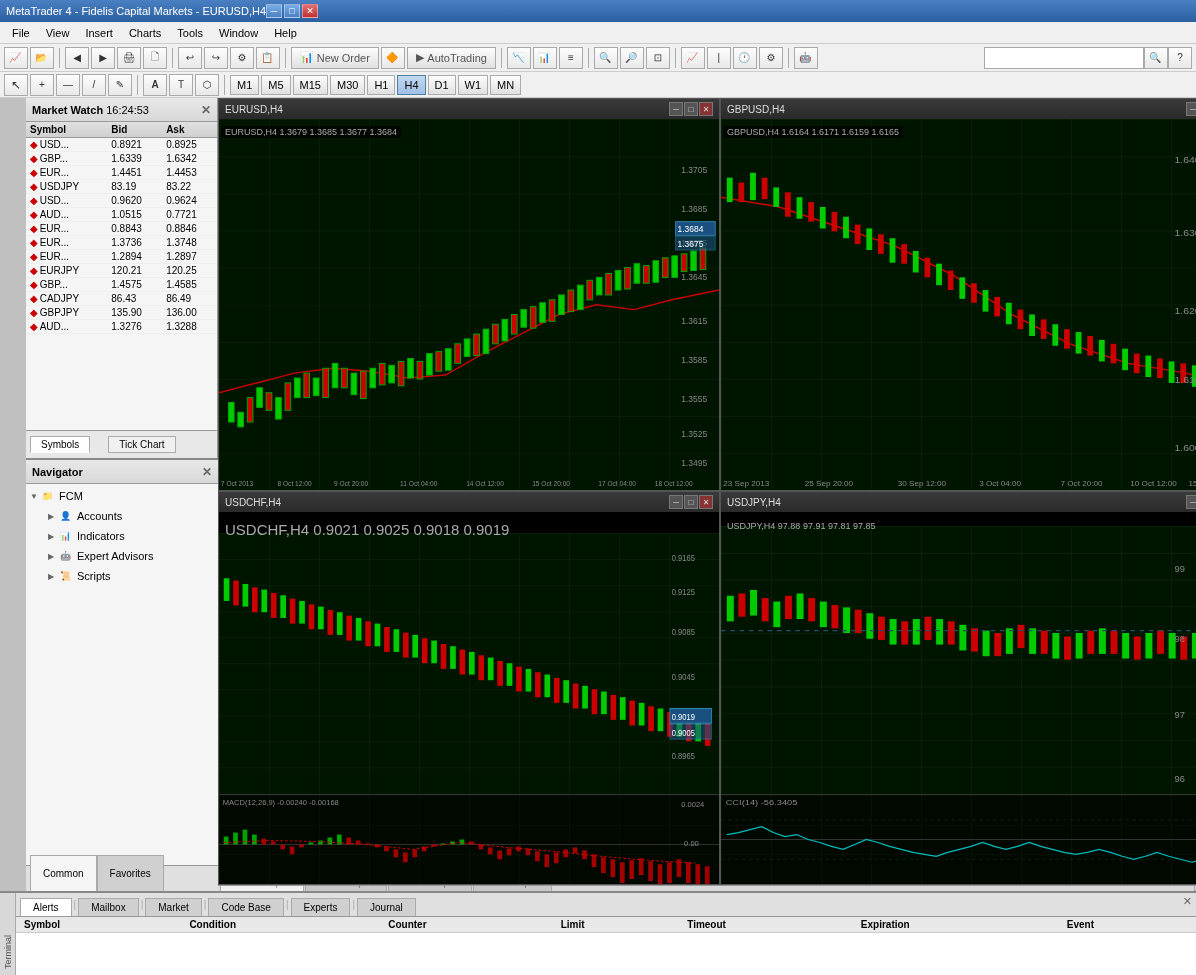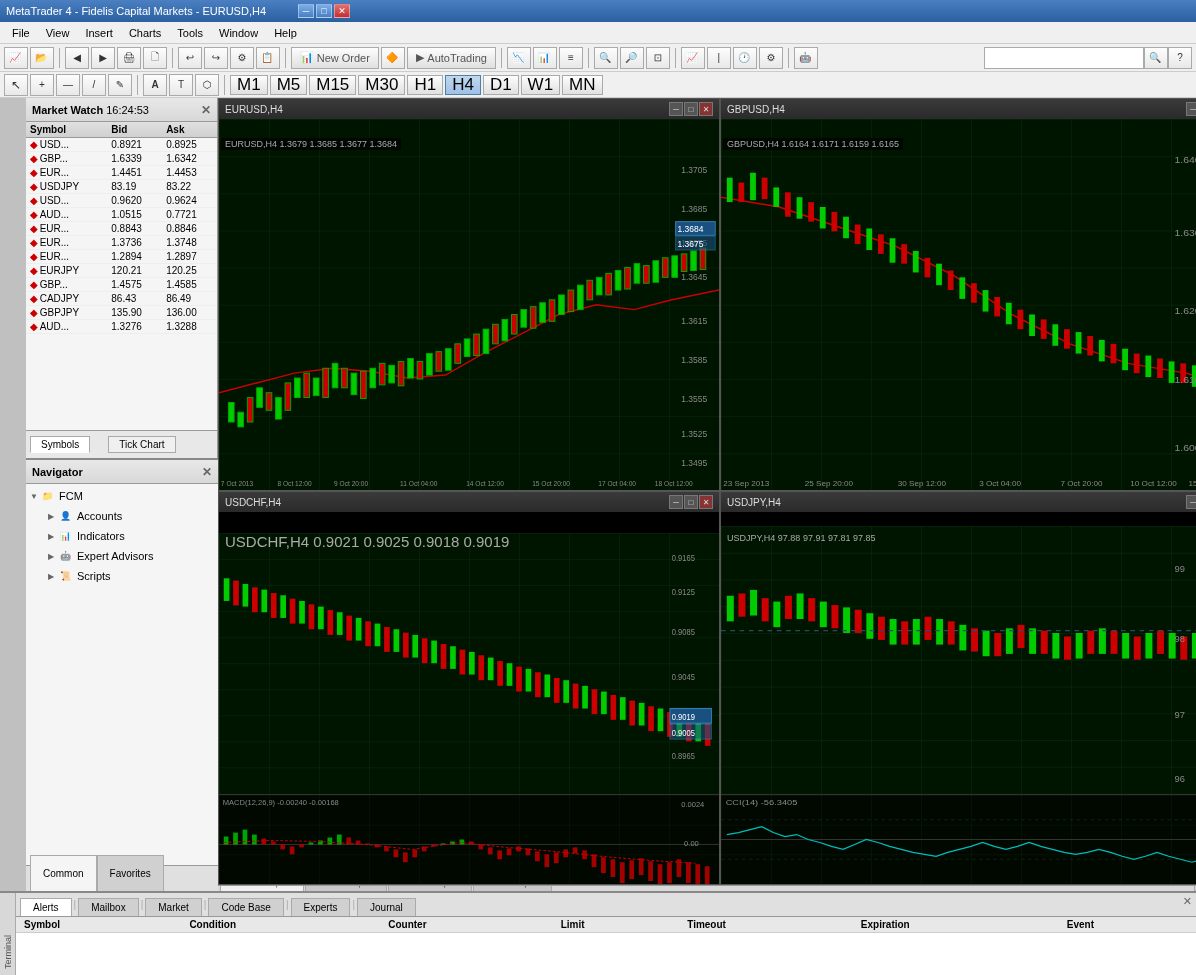--- a/index.html
+++ b/index.html
@@ -1,36 +1,36 @@
 <!DOCTYPE html>
 <html><head>
   <meta charset="utf-8">
   <style>
     * { margin: 0; padding: 0; box-sizing: border-box; }
     body { width: 1196px; height: 975px; background: #c0c0c0; font-family: 'Segoe UI', Tahoma, Arial, sans-serif; font-size: 11px; overflow: hidden; }
 
     
-    #title-bar { background: linear-gradient(to bottom, #4a7fc1, #2a5fa0); color: white; height: 22px; display: flex; align-items: center; padding: 0 6px; font-size: 11px; gap: 32px; }
+    #title-bar { background: linear-gradient(to bottom, #4a7fc1, #2a5fa0); color: white; height: 22px; display: flex; align-items: center; padding: 0 6px; font-size: 11px; }
     #title-bar .win-buttons { display: flex; gap: 2px; }
     #title-bar .win-btn { width: 16px; height: 14px; border: 1px solid rgba(255,255,255,0.4); background: linear-gradient(to bottom, #7aaeea, #4a7fc1); color: white; font-size: 9px; display: flex; align-items: center; justify-content: center; cursor: pointer; }
     #title-bar .win-btn.close { background: linear-gradient(to bottom, #e07070, #c03030); }
 
     
     #menu-bar { background: #f0f0f0; height: 22px; display: flex; align-items: center; padding: 0 4px; border-bottom: 1px solid #ccc; }
     #menu-bar span { padding: 2px 8px; cursor: pointer; font-size: 11px; }
 
     
     .toolbar { background: #f0f0f0; height: 28px; display: flex; align-items: center; padding: 0 4px; gap: 2px; border-bottom: 1px solid #ccc; }
     .toolbar .tb-sep { width: 1px; height: 20px; background: #aaa; margin: 0 3px; }
     .toolbar .tb-btn { width: 24px; height: 22px; background: linear-gradient(to bottom, #fdfdfd, #e8e8e8); border: 1px solid #aaa; display: flex; align-items: center; justify-content: center; cursor: pointer; font-size: 10px; color: #333; }
     .toolbar .new-order-btn { padding: 0 8px; height: 22px; background: linear-gradient(to bottom, #fdfdfd, #e0e0e0); border: 1px solid #aaa; cursor: pointer; display: flex; align-items: center; gap: 3px; font-size: 11px; color: #555; }
     .toolbar .autotrading-btn { padding: 0 8px; height: 22px; background: linear-gradient(to bottom, #fdfdfd, #e0e0e0); border: 1px solid #aaa; cursor: pointer; display: flex; align-items: center; gap: 3px; font-size: 11px; color: #555; }
     .tb-search { margin-left: auto; display: flex; align-items: center; }
     .tb-search input { width: 160px; height: 22px; border: 1px solid #aaa; padding: 0 4px; font-size: 11px; }
-    .tf-btn { padding: 2px 6px; height: 20px; background: linear-gradient(to bottom, #fdfdfd, #e0e0e0); border: 1px solid #aaa; cursor: pointer; font-size: 17px; display: flex; align-items: center; }
+    .tf-btn { padding: 2px 6px; height: 20px; background: linear-gradient(to bottom, #fdfdfd, #e0e0e0); border: 1px solid #aaa; cursor: pointer; font-size: 11px; display: flex; align-items: center; }
     .tf-btn.active { background: linear-gradient(to bottom, #c0d8f0, #a0c0e8); border-color: #5080a0; }
 
     
     #main-layout { display: flex; width: 1196px; height: 793px; margin-left: 26px; }
 
     
     #market-watch { width: 192px; background: #f5f5f5; border-right: 1px solid #999; display: flex; flex-direction: column; }
     #market-watch-header { background: linear-gradient(to bottom, #e8e8e8, #d8d8d8); border-bottom: 1px solid #999; padding: 2px 6px; font-size: 11px; font-weight: bold; display: flex; align-items: center; justify-content: space-between; height: 24px; }
     #market-watch-table { flex: 1; overflow-y: auto; }
     #market-watch-table table { width: 100%; border-collapse: collapse; }
@@ -44,21 +44,21 @@
     
     #charts-area { flex: 1; background: #1a1a1a; display: flex; flex-direction: column; overflow: hidden; }
     .charts-grid { display: grid; grid-template-columns: 1fr 1fr; grid-template-rows: 1fr 1fr; flex: 1; gap: 0; }
     .chart-window { border: 1px solid #555; background: #000; display: flex; flex-direction: column; overflow: hidden; position: relative; }
     .chart-titlebar { background: linear-gradient(to bottom, #3a3a3a, #2a2a2a); color: #ddd; height: 20px; display: flex; align-items: center; padding: 0 6px; font-size: 10px; flex-shrink: 0; }
     .chart-titlebar .chart-title { flex: 1; }
     .chart-titlebar .chart-btns { display: flex; gap: 1px; }
     .chart-titlebar .cbtn { width: 14px; height: 14px; background: #555; border: 1px solid #777; color: #ddd; font-size: 8px; display: flex; align-items: center; justify-content: center; cursor: pointer; }
     .chart-titlebar .cbtn.close { background: #883333; }
     .chart-body { flex: 1; background: #000; position: relative; overflow: hidden; }
-    .chart-info { color: #aaa; font-size: 9px; padding: 1px 4px; background: rgba(0,0,0,0.7); position: absolute; top: 19px; left: 2px; z-index: 10; }
+    .chart-info { color: #aaa; font-size: 9px; padding: 1px 4px; background: rgba(0,0,0,0.7); position: absolute; top: 7px; left: 2px; z-index: 10; }
 
     
     .indicator-panel { height: 90px; border-top: 1px solid #333; background: #000; position: relative; flex-shrink: 0; }
 
     
     .cci-panel { height: 90px; border-top: 1px solid #333; background: #000; position: relative; flex-shrink: 0; }
 
     
     #navigator { width: 192px; background: #f5f5f5; border-top: 1px solid #999; display: flex; flex-direction: column; }
     #navigator-header { background: linear-gradient(to bottom, #e8e8e8, #d8d8d8); border-bottom: 1px solid #999; padding: 2px 6px; font-size: 11px; font-weight: bold; display: flex; align-items: center; justify-content: space-between; height: 24px; }

